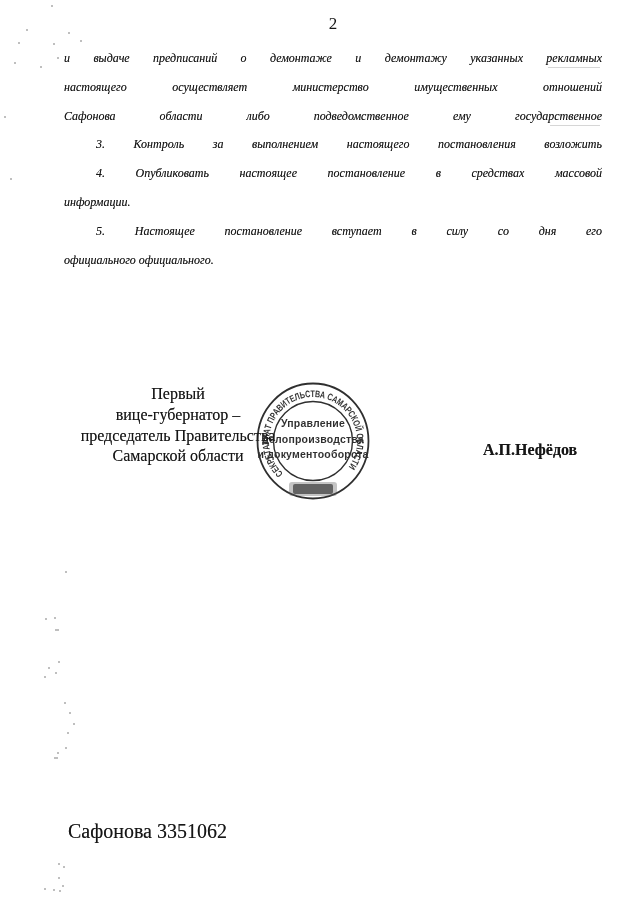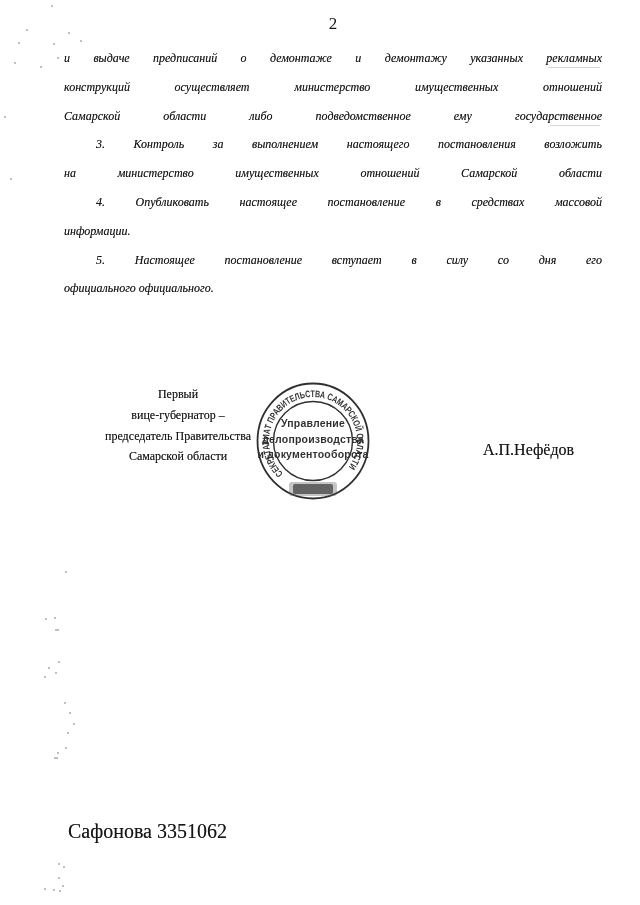--- a/index.html
+++ b/index.html
@@ -14,25 +14,26 @@
   .bodytext{
     position:absolute;left:64px;top:44px;width:538px;
     font-size:12px;text-shadow:0 0 .4px rgba(0,0,0,.5);font-style:italic;
   }
   .bodytext .line{height:28.8px;line-height:28.8px;}
   .bodytext .j{text-align:justify;text-align-last:justify;}
   .bodytext .last{text-align:left;white-space:nowrap;}
   .bodytext .indent{padding-left:32px;}
   .sig-block{
     position:absolute;left:58px;top:384px;width:240px;text-align:center;
-    font-size:12px;line-height:20.8px;text-shadow:0 0 .4px rgba(0,0,0,.5);
+    font-size:16px;line-height:20.8px;text-shadow:0 0 .4px rgba(0,0,0,.5);
   }
   .sig-name{
     position:absolute;left:483px;top:441px;font-size:16px;white-space:nowrap;
     text-shadow:0 0 .4px rgba(0,0,0,.5);
+    font-weight:bold;
   }
   .footer-contact{
     position:absolute;left:68px;top:820px;font-size:20px;white-space:nowrap;
     text-shadow:0 0 .4px rgba(0,0,0,.5);
   }
   .stamp{
     position:absolute;left:251px;top:379px;width:124px;height:124px;opacity:.92;
   }
   .stamp text{
     font-family:"Liberation Sans","DejaVu Sans",sans-serif;font-weight:bold;
@@ -44,24 +45,23 @@
 </style>
 </head>
 <body>
 
 <div class="page">
 
   <div class="pagenum">2</div>
 
   <div class="bodytext">
     <div class="line j">и выдаче предписаний о демонтаже и демонтажу указанных рекламных</div>
-    <div class="line j">конструкций осуществляет министерство имущественных отношений</div>
-    <div class="line j">Самарской области либо подведомственное ему государственное</div>
+    <div class="line j">настоящего осуществляет министерство имущественных отношений</div>
+    <div class="line j">Сафонова области либо подведомственное ему государственное</div>
     <div class="line j indent">3. Контроль за выполнением настоящего постановления возложить</div>
-    <div class="line j">на министерство имущественных отношений Самарской области</div>
     <div class="line j indent">4. Опубликовать настоящее постановление в средствах массовой</div>
     <div class="line last">информации.</div>
     <div class="line j indent">5. Настоящее постановление вступает в силу со дня его</div>
     <div class="line last">официального официального.</div>
   </div>
 
   <div class="sig-block">
     <div>Первый</div>
     <div>вице-губернатор –</div>
     <div>председатель Правительства</div>

